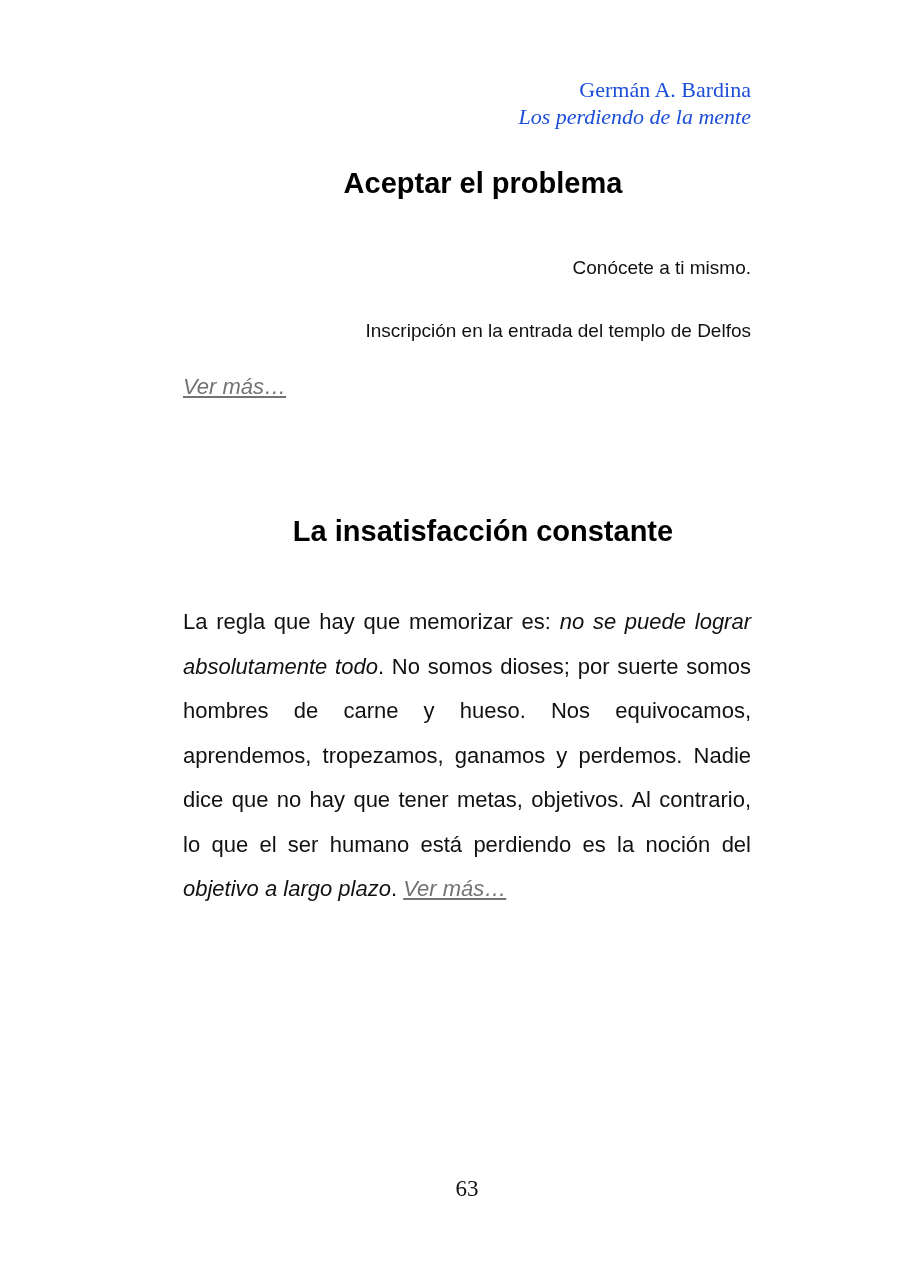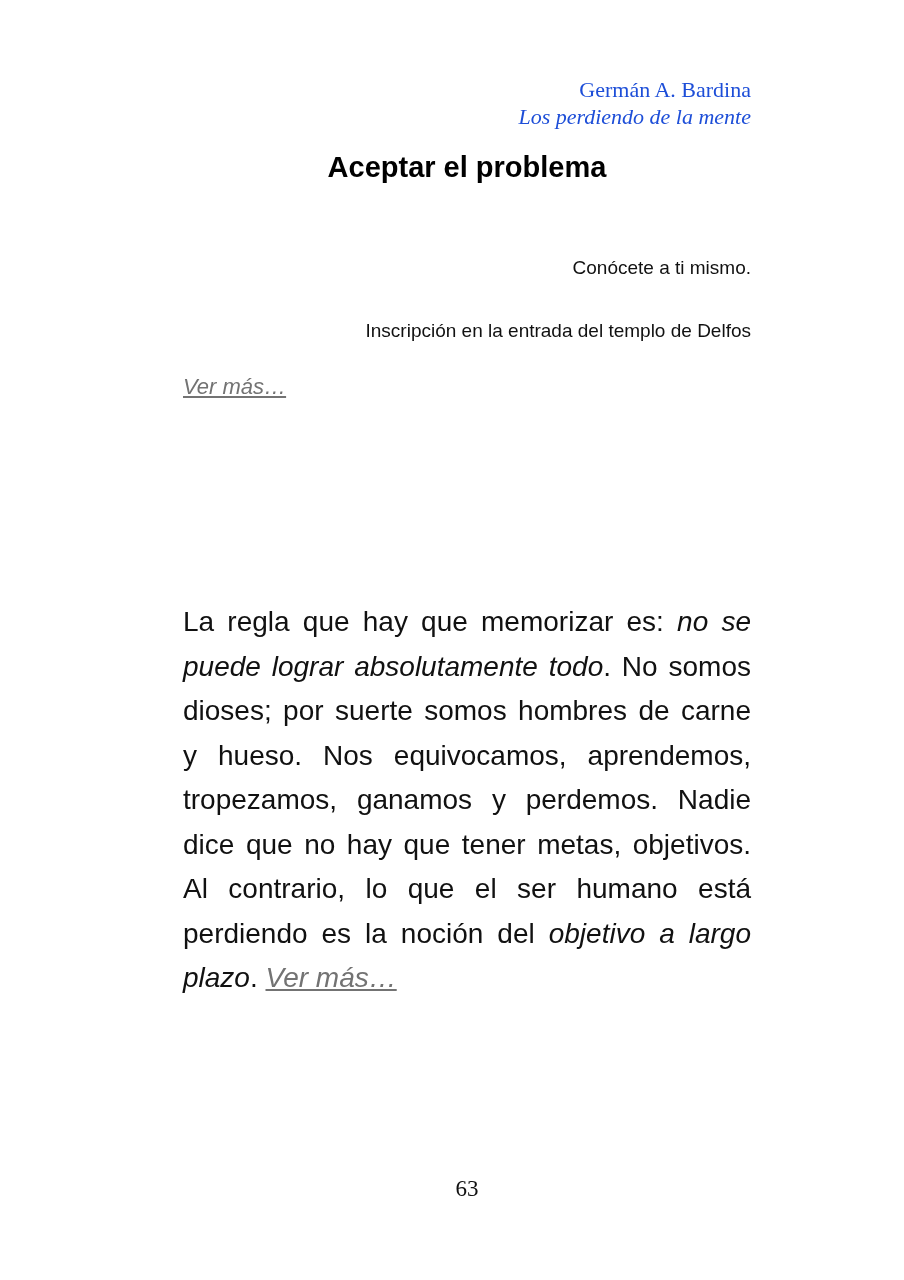--- a/index.html
+++ b/index.html
@@ -35,21 +35,21 @@
   }
   .h1 {
     position: absolute;
     left: 183px;
     width: 568px;
     text-align: center;
     font-family: "Liberation Sans", "DejaVu Sans", sans-serif;
     font-weight: bold;
     font-size: 29px;
     color: #000;
-    margin: 0;
+    margin: 16px;
   }
   .h1.first { top: 151px; }
   .h1.second { top: 499px; }
   .epigraph {
     position: absolute;
     left: 183px;
     width: 568px;
     text-align: right;
     font-family: "Liberation Sans", "DejaVu Sans", sans-serif;
     font-size: 19px;
@@ -70,21 +70,21 @@
     top: 374px;
     font-family: "Liberation Sans", "DejaVu Sans", sans-serif;
     font-size: 22px;
   }
   .body-text {
     position: absolute;
     left: 183px;
     top: 600px;
     width: 568px;
     font-family: "Liberation Sans", "DejaVu Sans", sans-serif;
-    font-size: 28px;
+    font-size: 22px;
     line-height: 44.5px;
     text-align: justify;
     color: #111;
     margin: 0;
   }
   .body-text em { font-style: italic; }
   .page-number {
     position: absolute;
     left: 0;
     width: 934px;
@@ -107,18 +107,19 @@
 
   <h1 class="h1 first">Aceptar el problema</h1>
 
   <p class="epigraph quote">Conócete a ti mismo.</p>
   <p class="epigraph source">Inscripción en la entrada del templo de Delfos</p>
 
   <div class="ver-mas-1">
     <a class="link">Ver más…</a>
   </div>
 
+  <h1 class="h1 second">La insatisfacción constante</h1>
 
   <p class="body-text"><span>La regla que hay que memorizar es: </span><em>no se puede lograr absolutamente todo</em><span>. No somos dioses; por suerte somos hombres de carne y hueso. Nos equivocamos, aprendemos, tropezamos, ganamos y perdemos.  Nadie dice que no hay que tener metas, objetivos. Al contrario, lo que el ser humano está perdiendo es la noción del </span><em>objetivo a largo plazo</em><span>. </span><a class="link">Ver más…</a></p>
 
   <div class="page-number">63</div>
 
 </div>
 
 </body></html>

